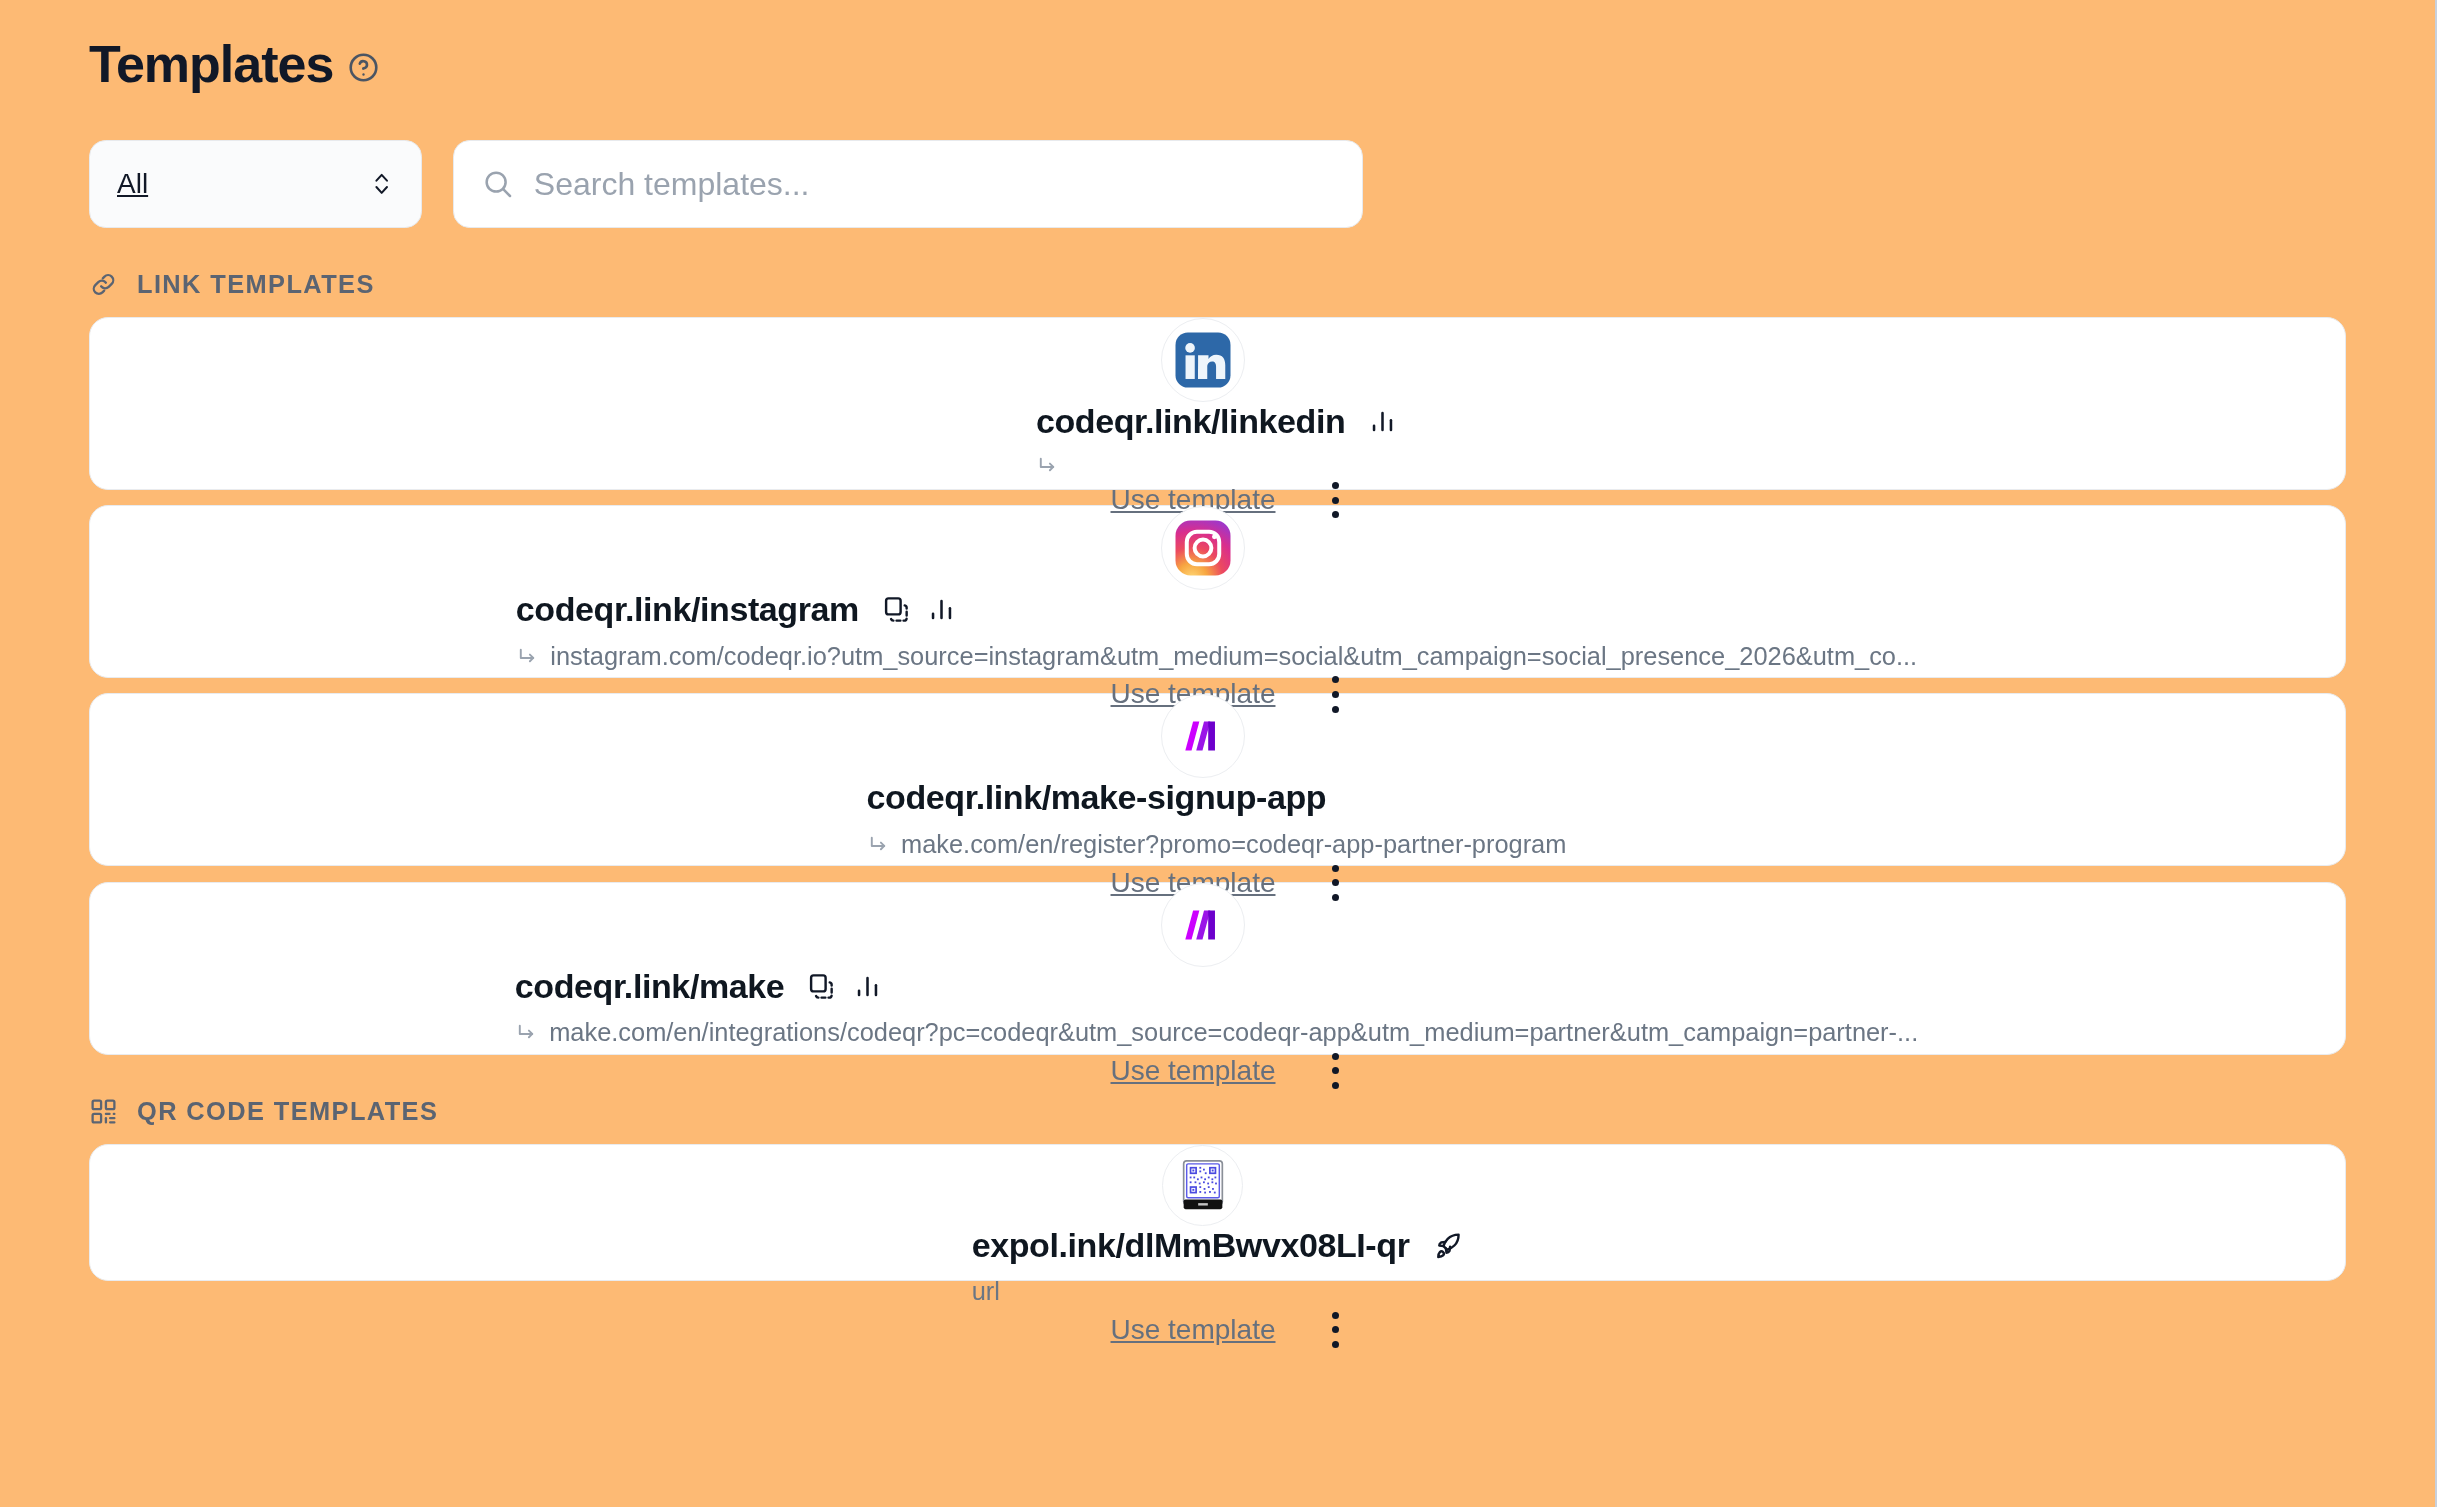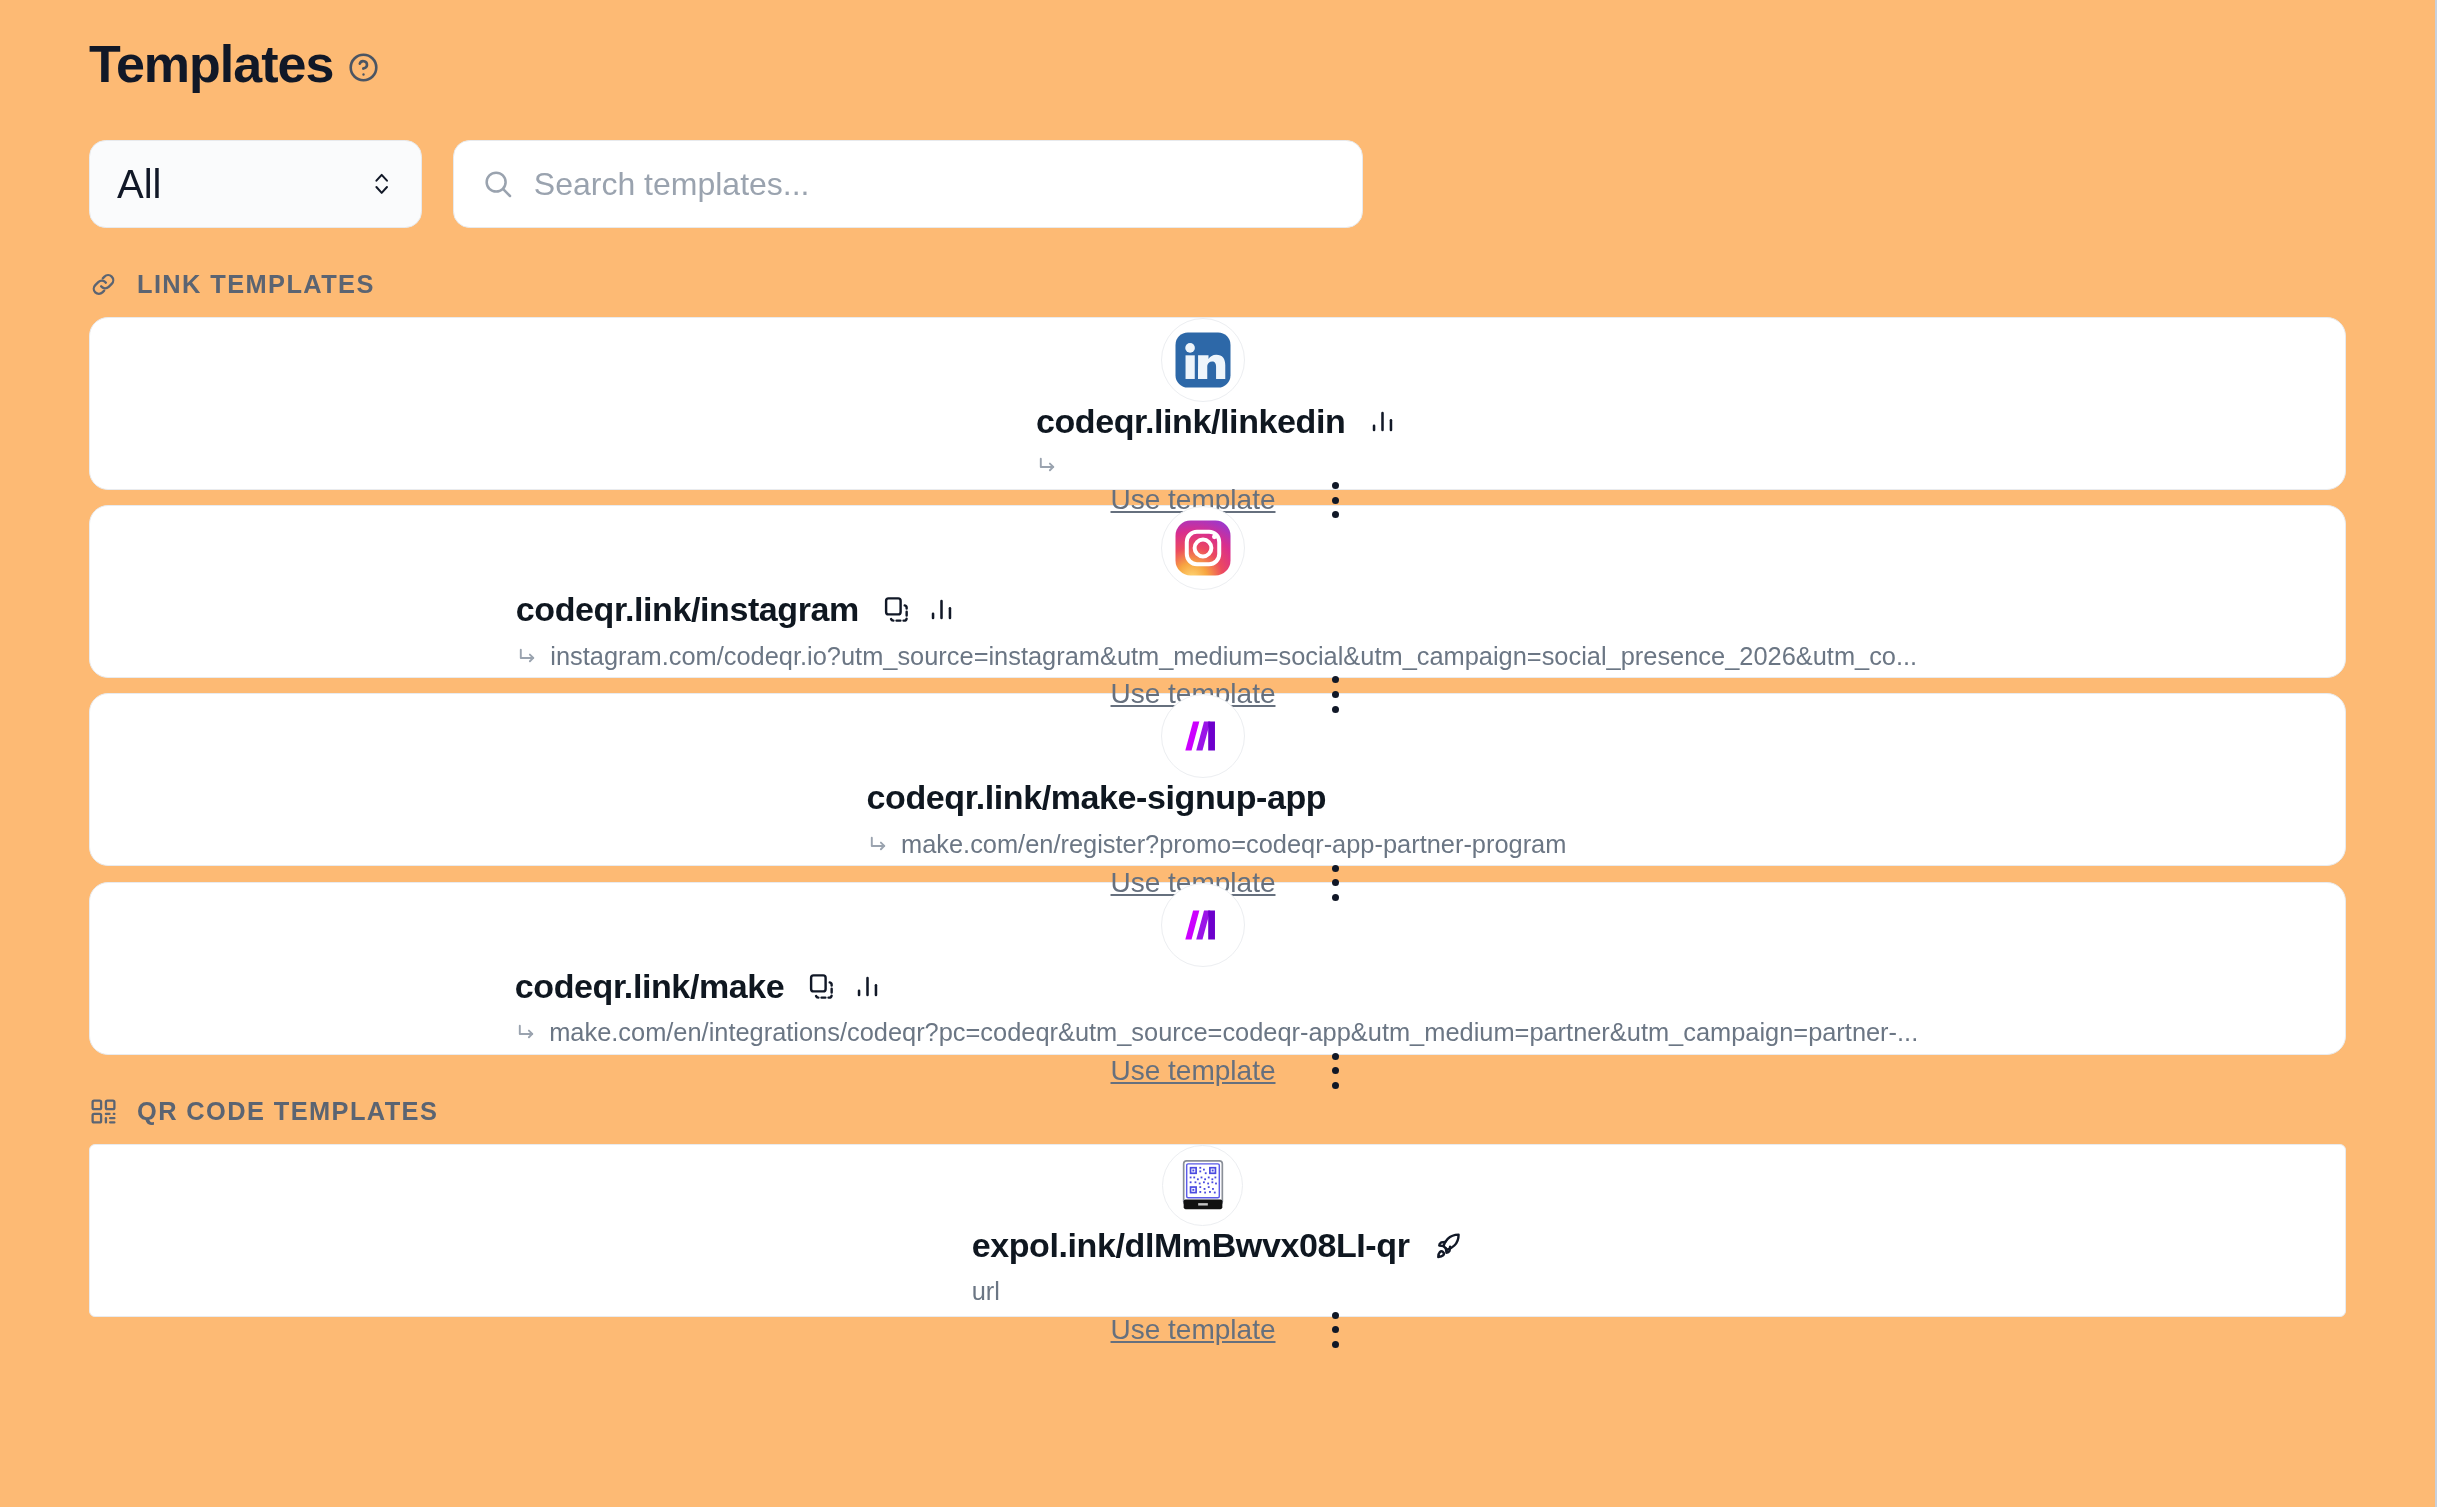--- a/index.html
+++ b/index.html
@@ -57,23 +57,24 @@
     border: 1.3px solid #e8eaed;
     border-radius: 16.5px;
     background: #fafbfc;
     display: flex;
     align-items: center;
     justify-content: space-between;
     padding: 0 27px;
     cursor: pointer;
   }
   .filter-value {
-    font-size: 40px;
+    font-size: 28px;
     color: #111827;
     font-weight: 400;
+    text-decoration: underline;
   }
   .chev-updown { width: 25.4px; height: 33px; flex: 0 0 auto; }
 
   .search-box {
     width: 910px;
     height: 88px;
     border: 1.3px solid #e8eaed;
     border-radius: 16.5px;
     background: #ffffff;
     display: flex;
@@ -118,21 +119,21 @@
     background: #ffffff;
     border: 1.3px solid #e9ebee;
     border-radius: 19px;
     height: 173px;
     display: flex;
     align-items: center;
     padding: 0 36px 0 34px;
     margin-bottom: 15.2px;
     flex-direction: column;
   }
-  .card.qr-card { height: 173px; border-radius: 6px; }
+  .card.qr-card { height: 137px; }
 
   .avatar {
     width: 84px; height: 84px;
     border-radius: 50%;
     border: 1.9px solid #eceef1;
     background: #fff;
     flex: 0 0 auto;
     display: flex;
     align-items: center;
     justify-content: center;

